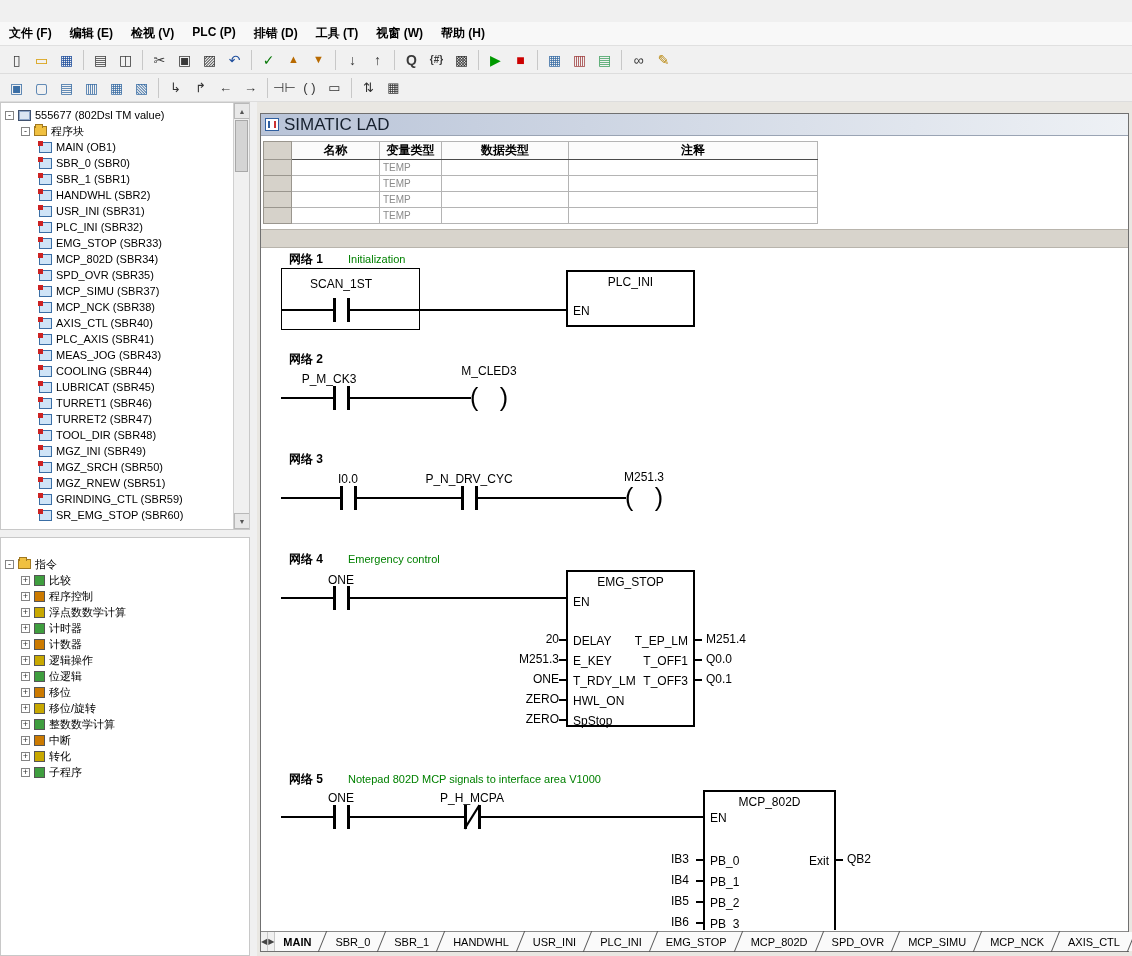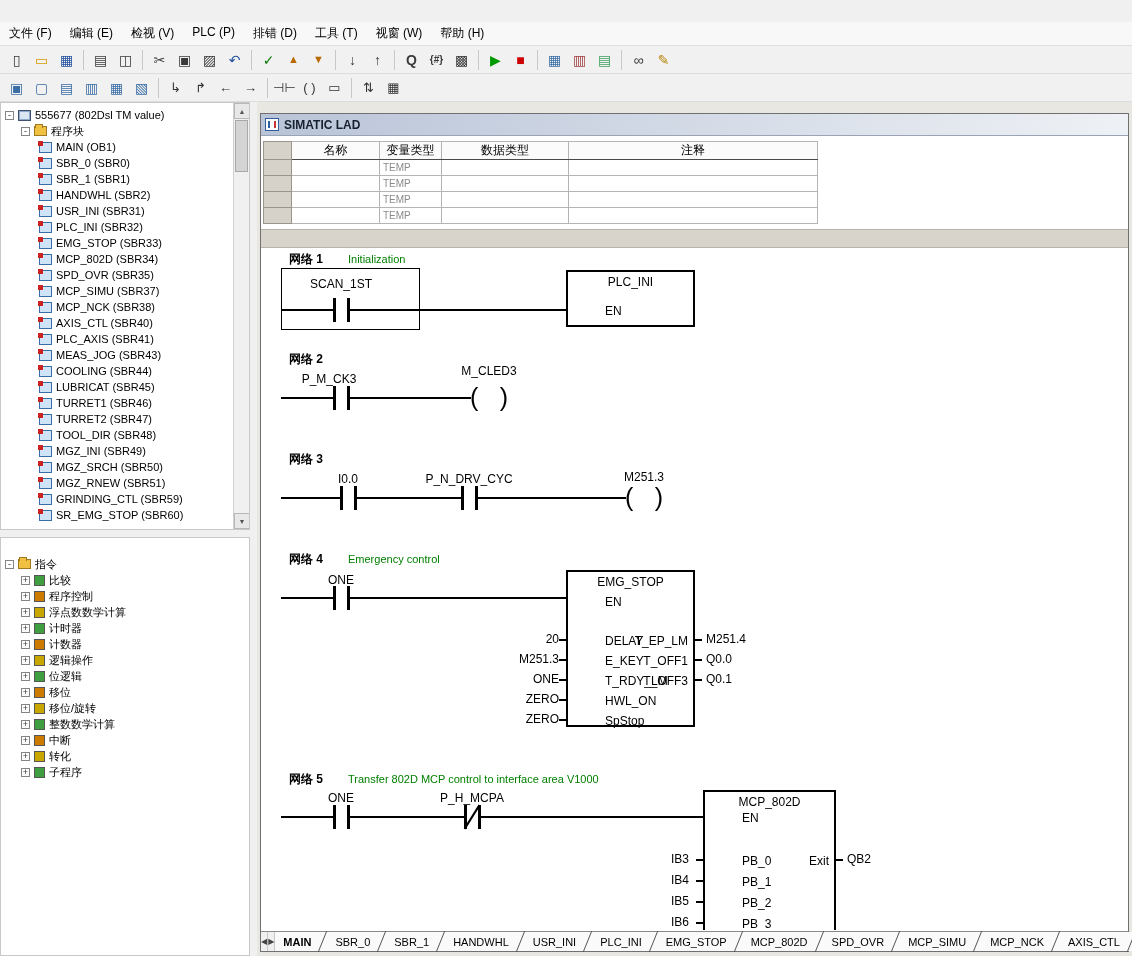--- a/index.html
+++ b/index.html
@@ -9,21 +9,21 @@
     background:#f0f0f0; font-family:"Liberation Sans","DejaVu Sans",sans-serif;
     color:#000; font-size:12px; margin:0 auto;
   }
   
   .titlebar { position:absolute; left:0; top:0; right:0; height:22px; background:#fdfdfd; border-bottom:1px solid #e4e4e4; display:flex; align-items:center; padding-left:5px; }
   .appicon { width:14px; height:14px; border:1px solid #5a7aa8; background:linear-gradient(135deg,#dce8f8 40%,#7a9cd0); margin-right:6px; position:relative; }
   .appicon::after { content:''; position:absolute; left:2px; top:2px; right:2px; height:3px; background:#3a5a98; }
   .title-text { font-size:12px; }
   
   .menubar { position:absolute; left:0; top:22px; right:0; height:24px; background:#f8f8f8; border-bottom:1px solid #e0e0e0; display:flex; align-items:center; }
-  .menu-items { display:flex; }
+  .menu-items { display:flex;font-weight:bold; }
   .menu-item { padding:3px 9px; font-size:12px; cursor:default; }
   .quick-buttons { position:absolute; left:622px; top:2px; display:flex; gap:4px; }
   .qbtn { height:20px; padding:1px 9px; font-size:12px; background:#ececec;
     border:1px solid #999; border-top-color:#fff; border-left-color:#fff; box-shadow:1px 1px 0 #808080; display:flex; align-items:center; }
   
   .toolbar { position:absolute; left:0; right:0; display:flex; align-items:center; background:#f1f1f1; border-bottom:1px solid #ddd; padding-left:4px; }
   .tb1 { top:46px; height:28px; }
   .tb2 { top:74px; height:28px; }
   .tgroup { display:flex; align-items:center; }
   .tsep { width:1px; height:20px; background:#c8c8c8; margin:0 4px; }
@@ -67,47 +67,47 @@
   .vsb { position:absolute; right:0; top:0; bottom:0; width:16px; background:#f0f0f0; border-left:1px solid #d0d0d0; }
   .sbtn { position:absolute; left:0; width:16px; height:16px; background:#e8e8e8; border:1px solid #b8b8b8; font-size:7px; color:#555; display:flex; align-items:center; justify-content:center; }
   .sbtn.up { top:0; } .sbtn.dn { bottom:0; }
   .sthumb { position:absolute; left:1px; top:17px; width:13px; height:52px; background:#d4d4d4; border:1px solid #a8a8a8; }
   
   .mdi { position:absolute; left:257px; top:102px; right:0; bottom:0; background:#e9e7e2; }
   .ladwin { position:absolute; left:3px; top:11px; right:3px; bottom:4px; background:#fff; border:1px solid #707070; }
   .ladtitle { position:absolute; left:0; top:0; right:0; height:22px; background:linear-gradient(to right,#b9c4d8,#eef1f5); display:flex; align-items:center; padding-left:4px; border-bottom:1px solid #9aa4b4; }
   .ladtitle .wicon { width:14px; height:13px; background:#fff; border:1px solid #2f5fa0; margin-right:5px; position:relative; }
   .ladtitle .wicon::after { content:''; position:absolute; left:2px; top:2px; right:2px; bottom:2px; border-left:2px solid #2f5fa0; border-right:2px solid #cc3333; }
-  .ladtitle .wtext { font-size:12px; font-weight:bold; color:#16202e; }
+  .ladtitle .wtext { font-size:17px; font-weight:normal; color:#16202e; }
   
   .vartable { position:absolute; left:2px; top:27px; border-collapse:collapse; table-layout:fixed; background:#fff; font-size:11px; }
   .vartable th, .vartable td { border:1px solid #b4b4b4; height:16px; overflow:hidden; padding:0 3px; }
   .vartable { border:1px solid #4a4a4a; }
-  .vartable th { font-size:12px; font-weight:normal; text-align:center; background:#fbfbfb; border-bottom:1px solid #4a4a4a; height:17px;margin-top:33px; }
+  .vartable th { font-size:12px; font-weight:bold; text-align:center; background:#fbfbfb; border-bottom:1px solid #4a4a4a; height:17px;margin-top:33px; }
   .vartable .rh { background:#d6d2ca; border-color:#9a968e; }
   .vartable .temp { color:#8a8a8a; font-size:10px; }
   .hstrip { position:absolute; left:0; right:0; top:115px; height:19px; background:#d8d4cc; border-top:1px solid #b8b4ac; border-bottom:1px solid #b8b4ac; }
   
   .canvas { position:absolute; left:1px; right:1px; top:134px; height:682px; background:#fff; overflow:hidden; }
   .net { position:absolute; inset:0; }
   .nlabel { position:absolute; font-weight:bold; font-size:12px; white-space:nowrap; }
   .ncomment { position:absolute; color:#008000; font-size:11px; white-space:nowrap; }
   .wire { position:absolute; height:2px; background:#000; }
   .clabel { position:absolute; font-size:12px; transform:translateX(-50%); white-space:nowrap; }
   .contact { position:absolute; width:17px; height:24px; background:#fff; }
   .contact::before, .contact::after { content:''; position:absolute; top:0; bottom:0; width:3px; background:#000; }
   .contact::before { left:0; } .contact::after { right:0; }
   .contact .slash { position:absolute; left:7px; top:-2px; width:2px; height:28px; background:#000; transform:rotate(32deg); }
   .coil { position:absolute; width:38px; height:28px; display:flex; justify-content:space-between; font-size:25px; line-height:26px; }
   .coil i { font-style:normal; }
   .selbox { position:absolute; border:1px solid #000; }
   .lbox { position:absolute; border:2px solid #000; background:#fff; }
   .btitle { position:absolute; top:3px; left:0; right:0; text-align:center; font-size:12px; white-space:nowrap; }
   .pin { position:absolute; font-size:12px; line-height:13px; white-space:nowrap; }
-  .pin-l { left:5px;margin-left:32px; } .pin-r { right:5px; text-align:right; }
+  .pin-l { left:5px; } .pin-r { right:5px; text-align:right; }
   .operand { position:absolute; font-size:12px; line-height:13px; white-space:nowrap; }
   .op-r { text-align:right; }
   .tick { position:absolute; width:7px; height:2px; background:#000; }
   
   .tabbar { position:absolute; left:0; right:0; bottom:0; height:20px; background:#f0f0f0; border-top:1px solid #8a8a8a; display:flex; align-items:stretch; font-size:11px; }
   .tscroll { width:14px; display:flex; align-items:center; justify-content:center; font-size:8px; color:#444; border-right:1px solid #c8c8c8; }
   .tabs { display:flex; align-items:stretch; }
   .tab { position:relative; display:flex; align-items:center; padding:0 16px 0 8px; cursor:default; background:#fafafa; }
   .tab::after { content:''; position:absolute; right:4px; top:-1px; bottom:-1px; width:1px; background:#555; transform:skewX(-22deg); }
   .tab:first-of-type .tab-label { font-weight:bold; }
@@ -672,21 +672,21 @@
           <span class="tick" style="left:433px;top:391px" data-name="pin-tick"></span>
           <span class="tick" style="left:433px;top:411px" data-name="pin-tick"></span>
           <span class="tick" style="left:433px;top:431px" data-name="pin-tick"></span>
           <span class="operand" style="left:444px;top:385px" data-name="output-operand">M251.4</span>
           <span class="operand" style="left:444px;top:405px" data-name="output-operand">Q0.0</span>
           <span class="operand" style="left:444px;top:425px" data-name="output-operand">Q0.1</span>
         </div>
 
         <div class="net" data-name="network-5">
           <span class="nlabel" style="left:27px;top:523px" data-name="network-label">网络 5</span>
-          <span class="ncomment" style="left:86px;top:525px" data-name="network-comment">Transfer 802D MCP control to interface area V1000</span>
+          <span class="ncomment" style="left:86px;top:525px" data-name="network-comment">Notepad 802D MCP signals to interface area V1000</span>
           <div class="wire" style="left:19px;top:568px;width:422px" data-name="wire"></div>
           <span class="clabel" style="left:79px;top:543px" data-name="contact-label">ONE</span>
           <div class="contact" style="left:71px;top:557px" data-name="contact"></div>
           <span class="clabel" style="left:210px;top:543px" data-name="contact-label">P_H_MCPA</span>
           <div class="contact" style="left:202px;top:557px" data-name="negated-contact">
               <span class="slash" data-name="contact-slash"></span>
             </div>
 
           <span class="operand op-r" style="left:363px;top:605px;width:64px" data-name="input-operand">IB3</span>
           <span class="operand op-r" style="left:363px;top:626px;width:64px" data-name="input-operand">IB4</span>

